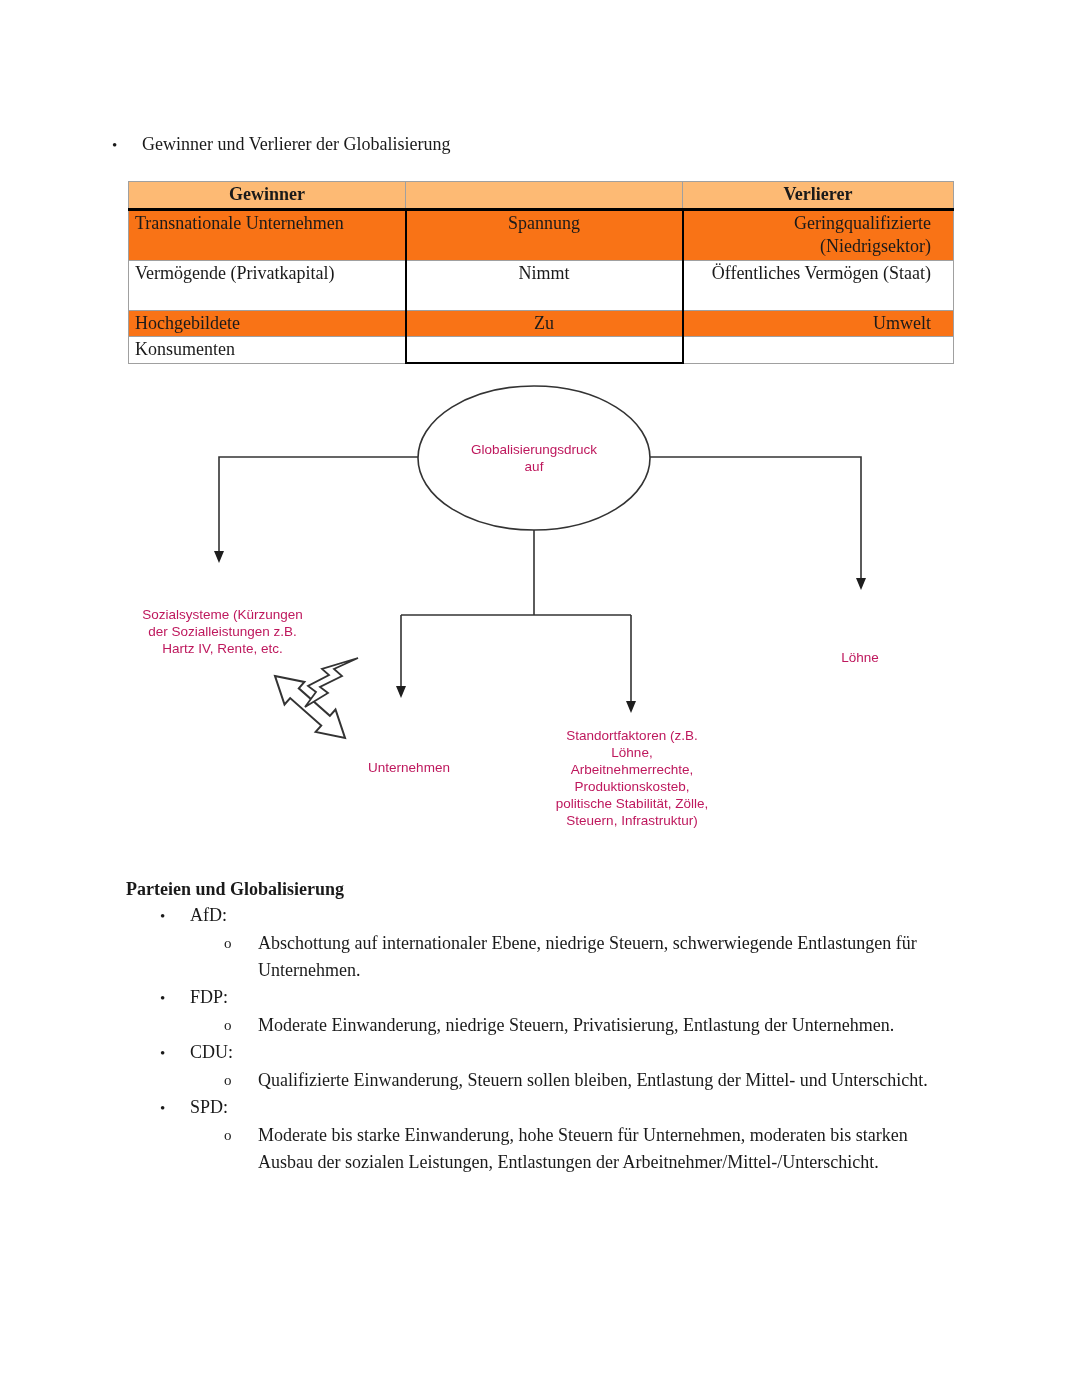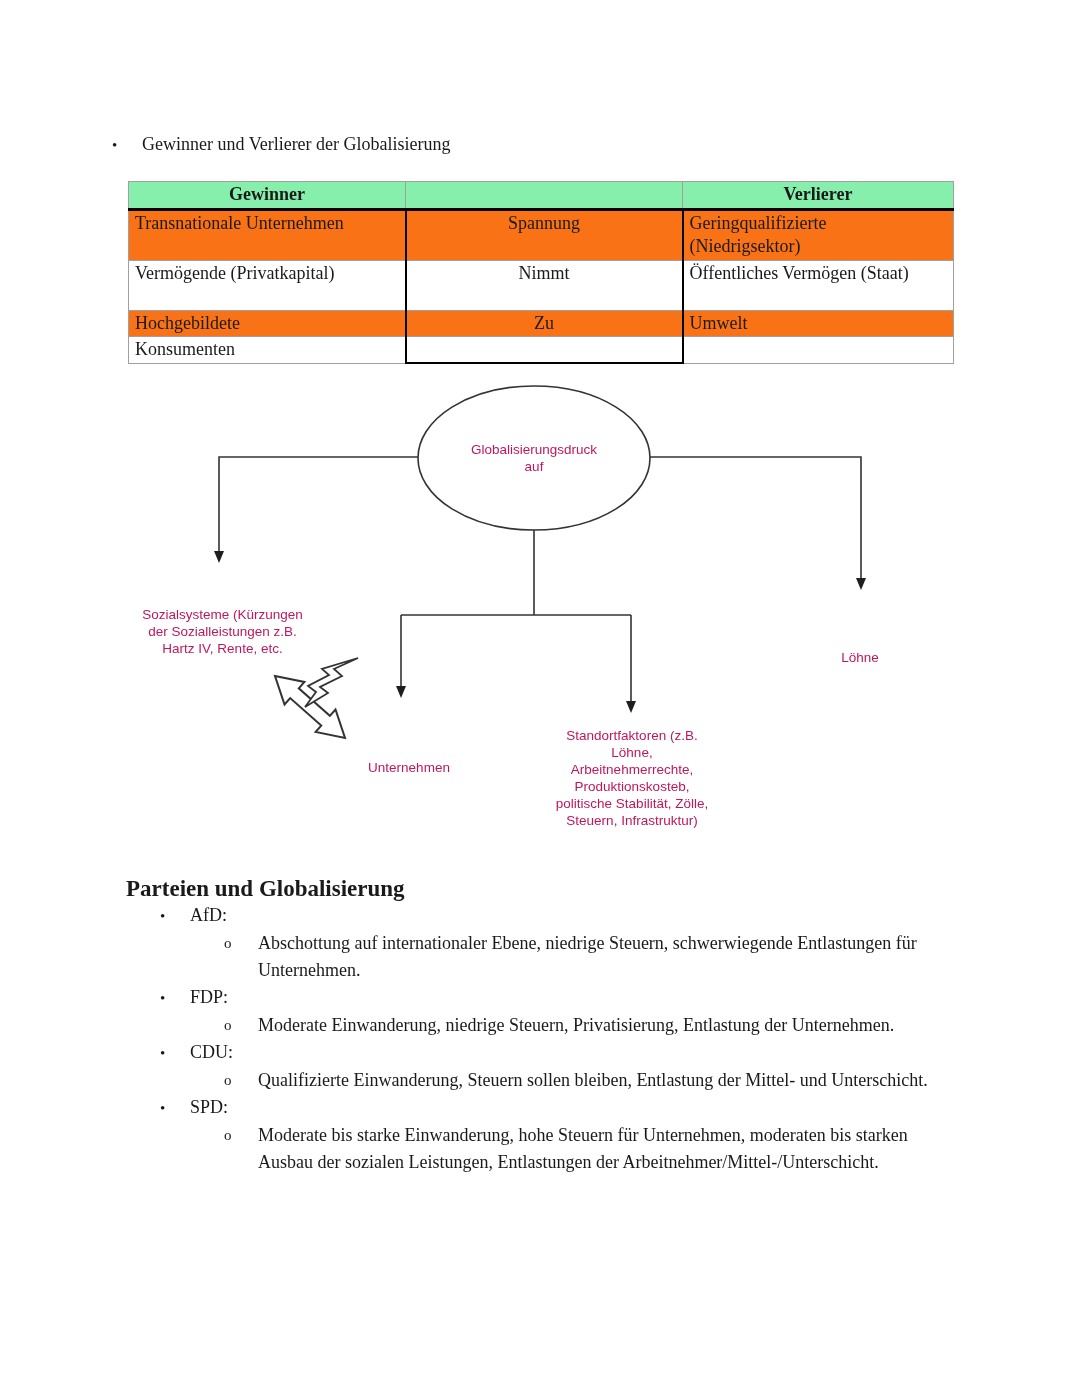--- a/index.html
+++ b/index.html
@@ -7,39 +7,39 @@
     width:1080px;height:1397px;position:relative;background:#ffffff;
     font-family:"Liberation Serif", serif;color:#1a1a1a;overflow:hidden;
   }
   
   .top-bullet{position:absolute;left:0;top:131px;padding-left:112px;font-size:18px;line-height:27px;}
   .top-bullet .marker{display:inline-block;width:30px;font-size:15px;}
   
   .gv-table{position:absolute;left:128px;top:181px;width:825px;border-collapse:collapse;table-layout:fixed;
     font-size:18px;line-height:23px;border:1px solid #4d4d4d;}
   .gv-table th,.gv-table td{border:1px solid #a0a0a0;vertical-align:top;padding:1px 6px;overflow:hidden;}
-  .gv-table th{border-bottom:3px solid #000;font-weight:bold;text-align:center;background:#86efac;height:24px;}
+  .gv-table th{border-bottom:3px solid #000;font-weight:bold;text-align:center;background:#fdba74;height:24px;}
   .gv-table td.c1{text-align:left;}
   .gv-table td.c2{text-align:center;border-left:2px solid #000;border-right:2px solid #000;}
-  .gv-table td.c3{text-align:left;padding-right:30px;font-family:Liberation Serif, serif;}
+  .gv-table td.c3{text-align:right;padding-right:22px;font-family:Liberation Serif, serif;}
   .gv-table tr.shade td{background:#f97316;}
   .gv-table tr.r-tall td{height:47px;}
   .gv-table tr.r-short td{height:23px;}
   .gv-table td.box-bottom{border-bottom:2px solid #000;}
   
   .diagram-svg{position:absolute;left:130px;top:380px;}
   .dlabel{position:absolute;font-family:"Liberation Sans", sans-serif;font-size:13.5px;line-height:17px;
     color:#be185d;text-align:center;}
   .lbl-ellipse{left:424px;top:441px;width:220px;}
   .lbl-sozial{left:105px;top:606px;width:235px;}
   .lbl-loehne{left:810px;top:649px;width:100px;}
   .lbl-unternehmen{left:324px;top:759px;width:170px;}
   .lbl-standort{left:507px;top:727px;width:250px;}
   
-  .parties-heading{position:absolute;left:126px;top:876px;font-size:23px;font-weight:bold;line-height:26px;}
+  .parties-heading{position:absolute;left:126px;top:876px;font-size:18px;font-weight:bold;line-height:26px;}
   .parties-list{position:absolute;left:0;top:902px;width:1080px;font-size:18px;line-height:27px;}
   .party-line{padding-left:160px;}
   .party-line .marker{display:inline-block;width:30px;font-size:15px;}
   .sub-line{display:flex;padding-left:224px;}
   .sub-line .marker{flex:0 0 34px;font-size:15px;}
   .sub-line .stext{width:705px;}
 </style>
 </head>
 <body>
 

